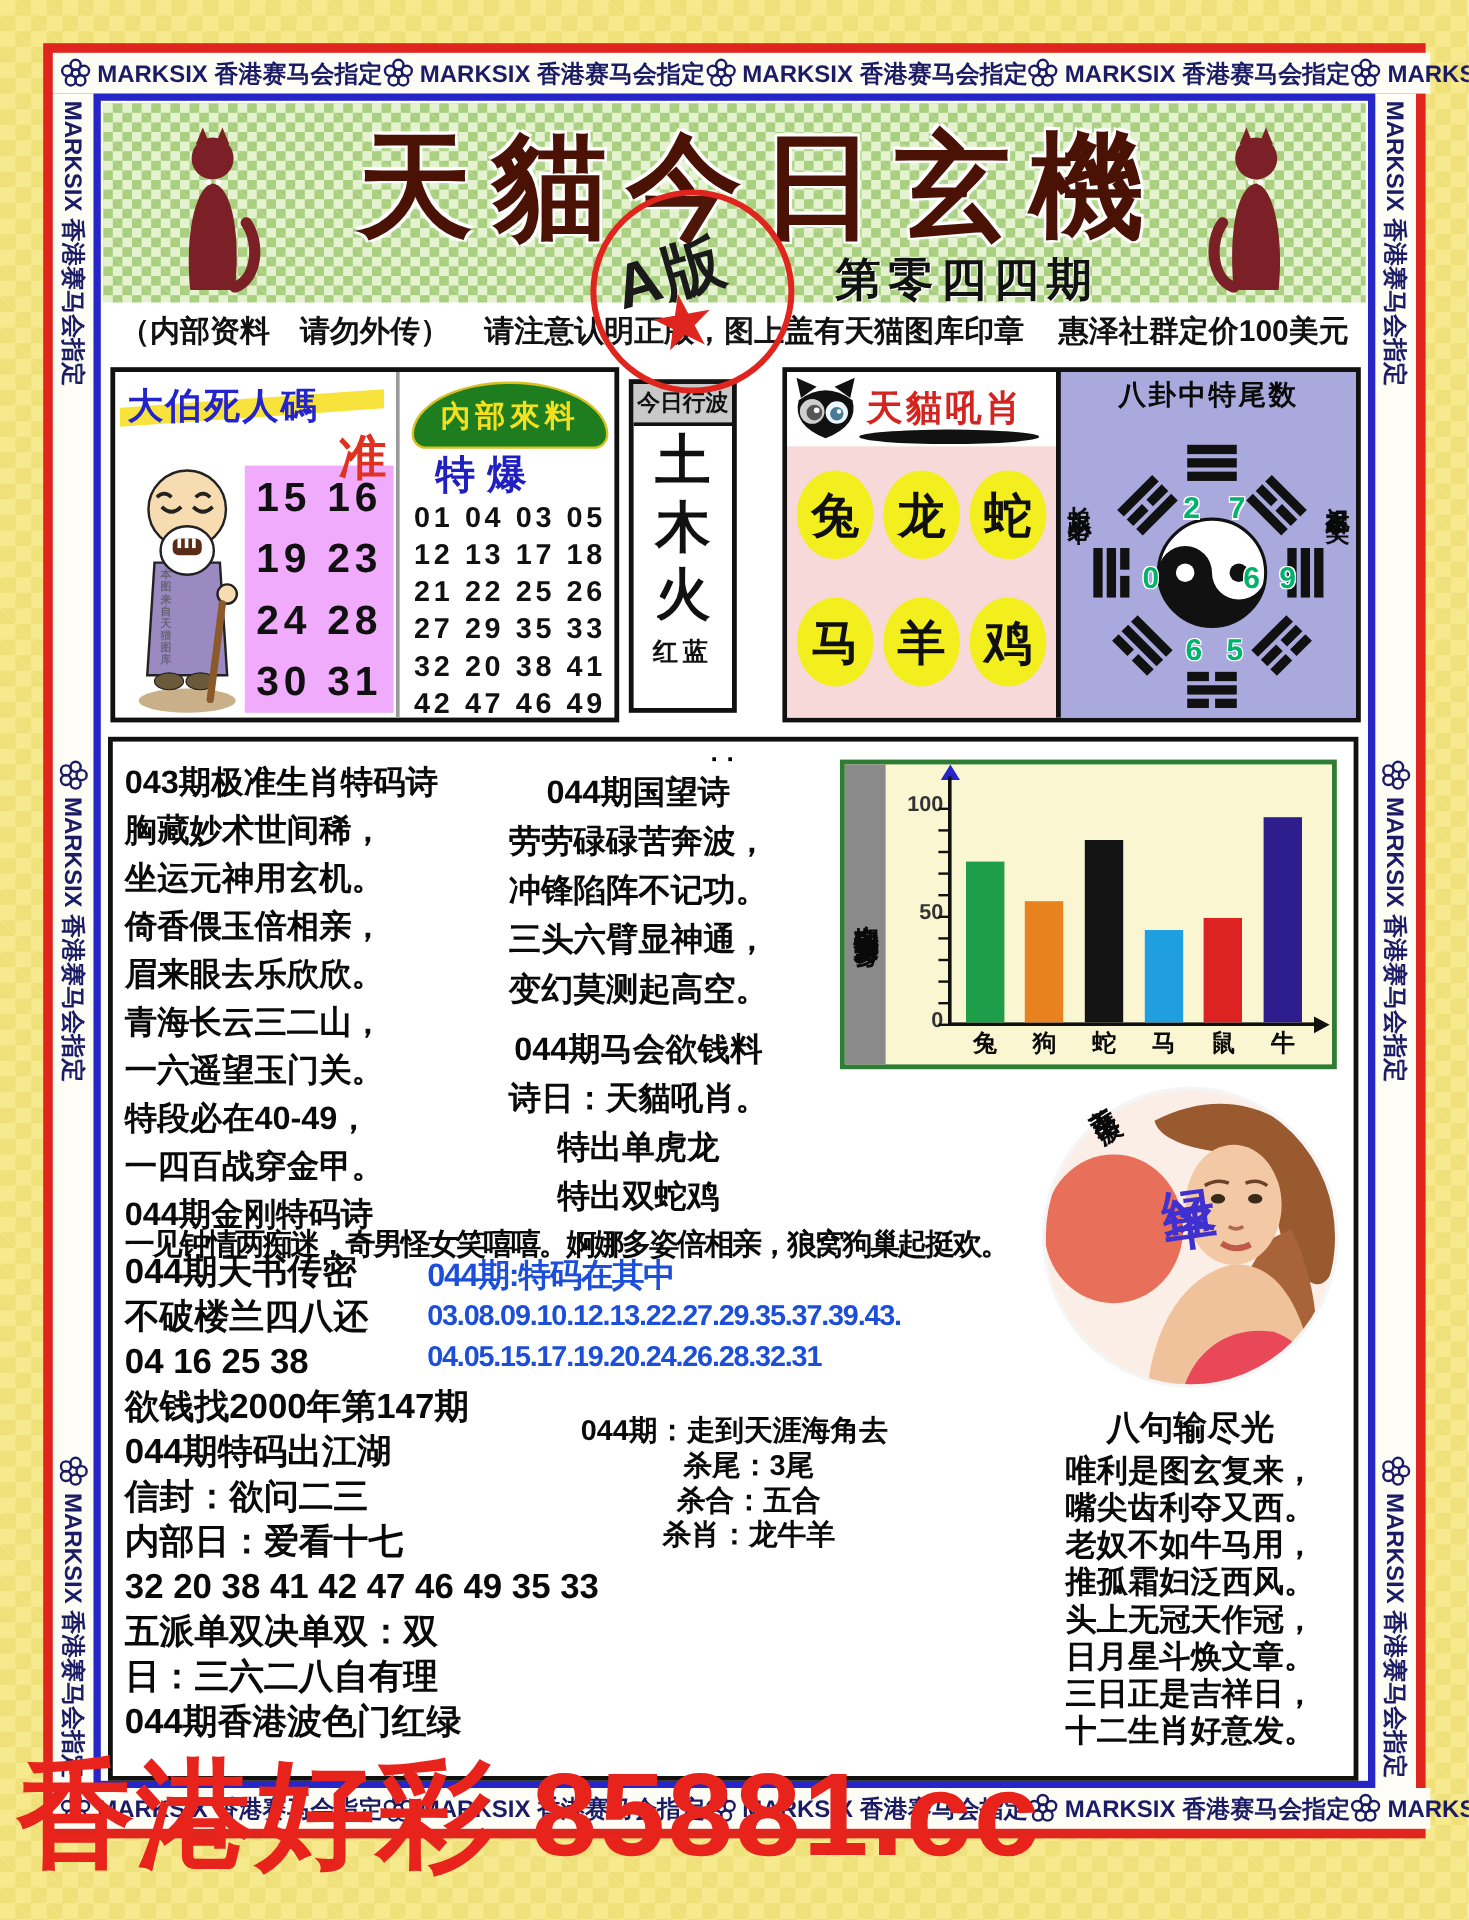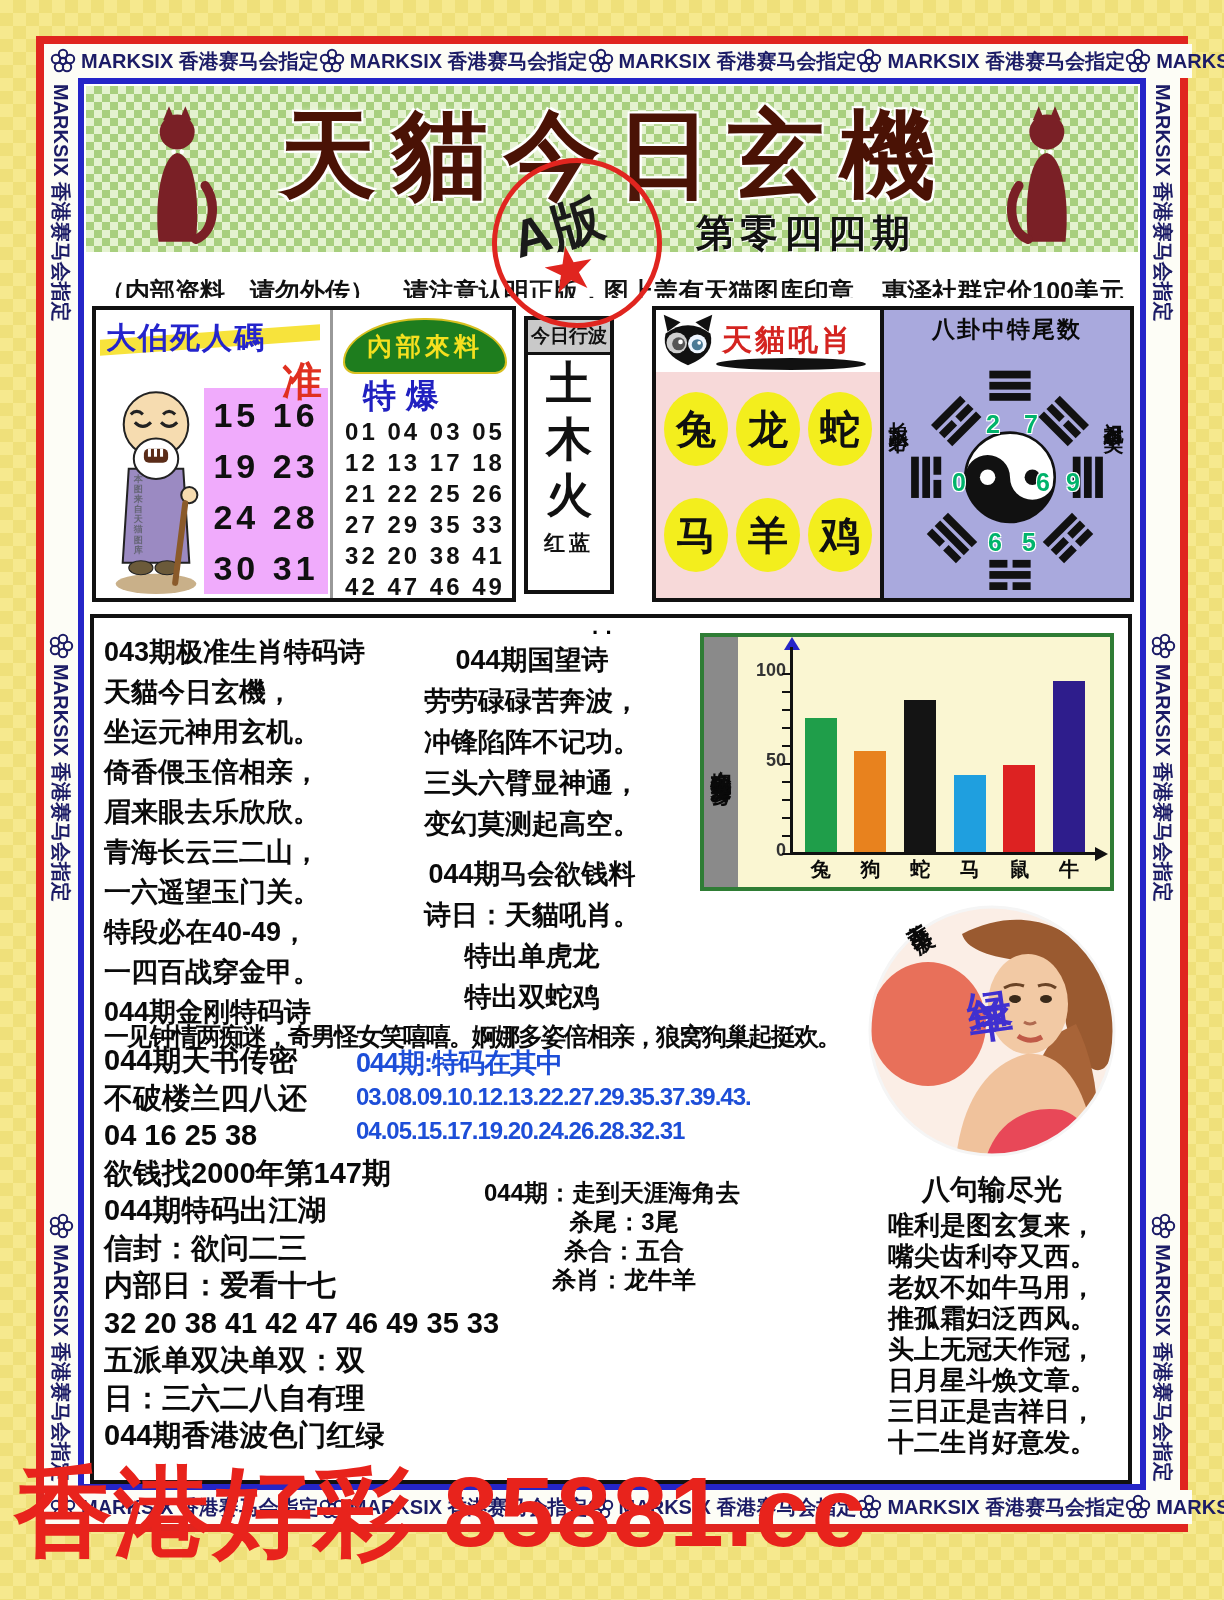--- a/index.html
+++ b/index.html
@@ -22,36 +22,36 @@
     transform:rotate(90deg);transform-origin:0 0;}
   .inner{position:absolute;left:78px;top:78px;width:1068px;height:1412px;
     background:#ffffff;border:6px solid #2525c8;box-sizing:border-box;}
   
   .banner{position:absolute;left:2px;top:2px;width:1052px;height:166px;
     background-color:#e4f2cf;
     background-image:
       linear-gradient(45deg,#a8cf7e 25%,transparent 25%,transparent 75%,#a8cf7e 75%),
       linear-gradient(45deg,#a8cf7e 25%,transparent 25%,transparent 75%,#a8cf7e 75%);
     background-size:16px 16px;background-position:0 0,8px 8px;}
-  .main-title{position:absolute;left:150px;top:6px;width:760px;text-align:center;
+  .main-title{position:absolute;left:168px;top:6px;width:760px;text-align:center;
     font-family:Liberation Serif, serif;
     font-size:96px;font-weight:900;color:#4a1205;letter-spacing:16px;white-space:nowrap;
     text-shadow:0 0 6px #fff,2px 2px 0 #fff,-2px -2px 0 #fff,2px -2px 0 #fff,-2px 2px 0 #fff;}
   .issue{position:absolute;left:610px;top:122px;font-size:38px;font-weight:900;color:#111;
     letter-spacing:6px;text-shadow:1px 1px 0 #fff;}
   .cat-l{position:absolute;left:40px;top:18px;}
   .cat-r{position:absolute;right:40px;top:18px;transform:scaleX(-1);}
   .stamp{position:absolute;left:408px;top:74px;width:160px;height:160px;border:5px solid #e0251f;
     border-radius:50%;transform:rotate(-10deg);z-index:5;background:rgba(255,255,255,0.02);}
   .stamp-txt{position:absolute;left:18px;top:28px;font-size:52px;font-weight:900;color:#1a1a1a;
     transform:rotate(-6deg);letter-spacing:2px;}
   .stamp-star{position:absolute;left:40px;top:74px;font-size:62px;color:#e0251f;line-height:1;}
   .subtitle{position:absolute;left:2px;top:170px;width:1052px;height:42px;background:#fff;
     display:flex;align-items:center;justify-content:space-between;padding:0 14px;box-sizing:border-box;
-    font-size:25px;font-weight:700;color:#111;white-space:nowrap;margin-top:16px;}
+    font-size:25px;font-weight:700;color:#111;white-space:nowrap;}
   
   .panels{position:absolute;left:2px;top:214px;width:1052px;height:312px;background:#fff;}
   .panel{position:absolute;border:4px solid #111;background:#fff;box-sizing:border-box;}
   .p-dabo{left:6px;top:8px;width:424px;height:296px;display:flex;}
   .dabo-left{position:relative;width:234px;height:100%;}
   .dabo-title{position:absolute;left:10px;top:8px;font-size:30px;font-weight:900;color:#2424cc;
     letter-spacing:2px;white-space:nowrap;z-index:2;}
   .dabo-swash{position:absolute;left:4px;top:22px;width:220px;height:16px;background:#f7e33c;
     transform:skewY(-4deg);z-index:1;}
   .dabo-zhun{position:absolute;right:8px;top:44px;font-size:40px;font-weight:900;color:#e03020;z-index:2;}
@@ -500,21 +500,21 @@
           <span class="bagua-num" style="left:104px;top:218px;">6</span>
           <span class="bagua-num" style="left:138px;top:218px;">5</span>
         </div>
       </div>
     </div>
 
     <div class="main-box">
 
       <div class="abs txt27" style="left:10px;top:14px;">
           <div>043期极准生肖特码诗</div>
-          <div>天貓今日玄機，</div>
+          <div>胸藏妙术世间稀，</div>
           <div>坐运元神用玄机。</div>
           <div>倚香偎玉倍相亲，</div>
           <div>眉来眼去乐欣欣。</div>
           <div>青海长云三二山，</div>
           <div>一六遥望玉门关。</div>
           <div>特段必在40-49，</div>
           <div>一四百战穿金甲。</div>
           <div>044期金刚特码诗</div>
         </div>
 

